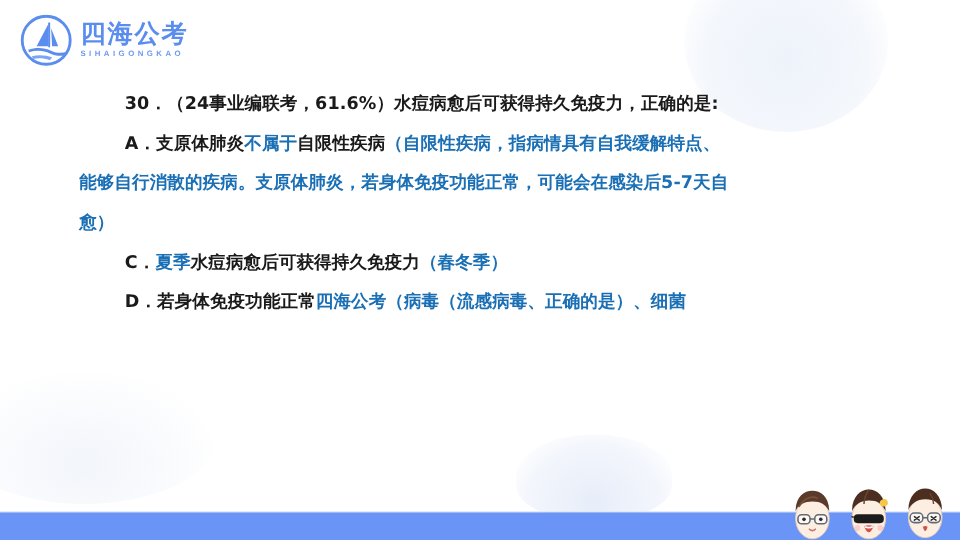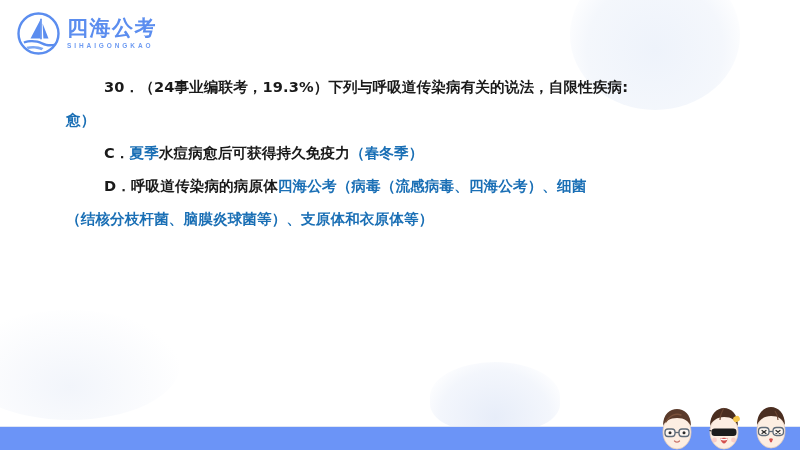--- a/index.html
+++ b/index.html
@@ -162,32 +162,33 @@
       </svg>
     </span>
     <span class="logo-text">
       <span class="logo-cn">四海公考</span>
       <span class="logo-en">SIHAIGONGKAO</span>
     </span>
   </div>
 
   <div class="content">
 
-    <div class="q-line q-stem"><span class="t-black">30．</span><span class="t-black">（24事业编联考，19.3%）</span><span class="t-black">下列与呼吸道传染病有关的说法，自限性疾病:</span></div>
-
-
+    <div class="q-line q-stem"><span class="t-black">30．</span><span class="t-black">（24事业编联考，61.6%）</span><span class="t-black">水痘病愈后可获得持久免疫力，正确的是:</span></div>
+
+    <div class="q-line opt"><span class="t-black">A．</span><span class="t-black">支原体肺炎</span><span class="t-blue">不属于</span><span class="t-black">自限性疾病</span><span class="t-blue">（自限性疾病，指病情具有自我缓解特点、</span></div>
+
+    <div class="q-line opt-cont"><span class="t-blue">能够自行消散的疾病。支原体肺炎，若身体免疫功能正常，可能会在感染后5-7天自</span></div>
 
     <div class="q-line opt-cont"><span class="t-blue">愈）</span></div>
 
 
     <div class="q-line opt"><span class="t-black">C．</span><span class="t-blue">夏季</span><span class="t-black">水痘病愈后可获得持久免疫力</span><span class="t-blue">（春冬季）</span></div>
 
-    <div class="q-line opt"><span class="t-black">D．</span><span class="t-black">呼吸道传染病的病原体</span><span class="t-blue">四海公考</span><span class="t-blue">（病毒（流感病毒、四海公考）、细菌</span></div>
-
-    <div class="q-line opt-cont"><span class="t-blue">（结核分枝杆菌、脑膜炎球菌等）、支原体和衣原体等）</span></div>
+    <div class="q-line opt"><span class="t-black">D．</span><span class="t-black">若身体免疫功能正常</span><span class="t-blue">四海公考</span><span class="t-blue">（病毒（流感病毒、正确的是）、细菌</span></div>
+
 
   </div>
 
   <div class="band-hairline"></div>
   <div class="bottom-band"></div>
 
   <div class="avatars">
 
     <span class="avatar">
       <svg viewBox="0 0 46 48" width="46" height="48" aria-hidden="true">

